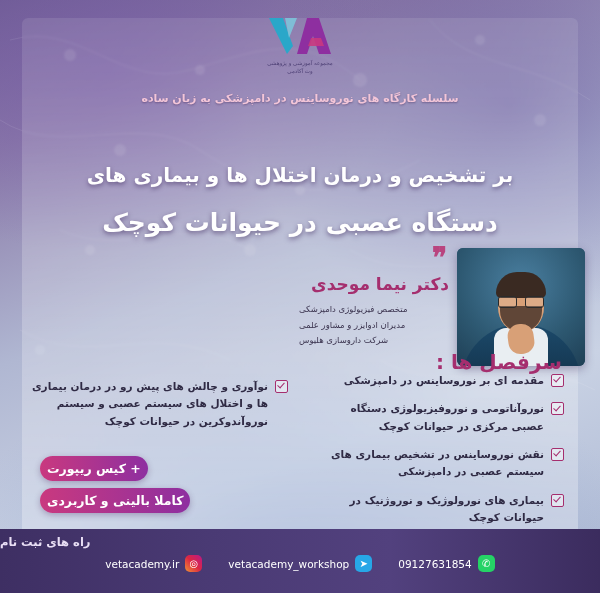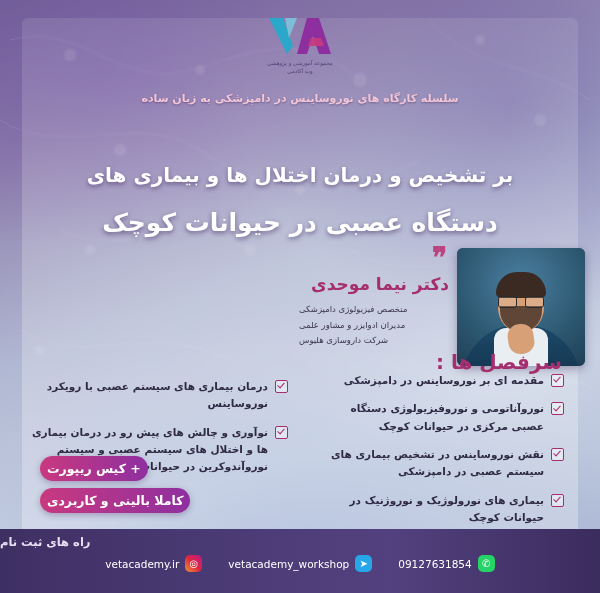--- a/index.html
+++ b/index.html
@@ -290,24 +290,20 @@
     </div>
     <div class="trow">
       <span class="chk"></span>
       <span class="ttext">بیماری های نورولوژیک و نوروژنیک در حیوانات کوچک</span>
     </div>
   </div>
 
   <div class="topics-left">
     <div class="trow">
       <span class="chk"></span>
-      <span class="ttext">درمان بیماری های سیستم عصبی با رویکرد نوروساینس</span>
-    </div>
-    <div class="trow">
-      <span class="chk"></span>
       <span class="ttext">نوآوری و چالش های پیش رو در درمان بیماری ها و اختلال های سیستم عصبی و سیستم نوروآندوکرین در حیوانات کوچک</span>
     </div>
   </div>
 
   <div class="pill one">+ کیس ریپورت</div>
   <div class="pill two">کاملا بالینی و کاربردی</div>
 
   <div class="footer">
     <div class="footer-title">راه های ثبت نام</div>
     <div class="contacts">

